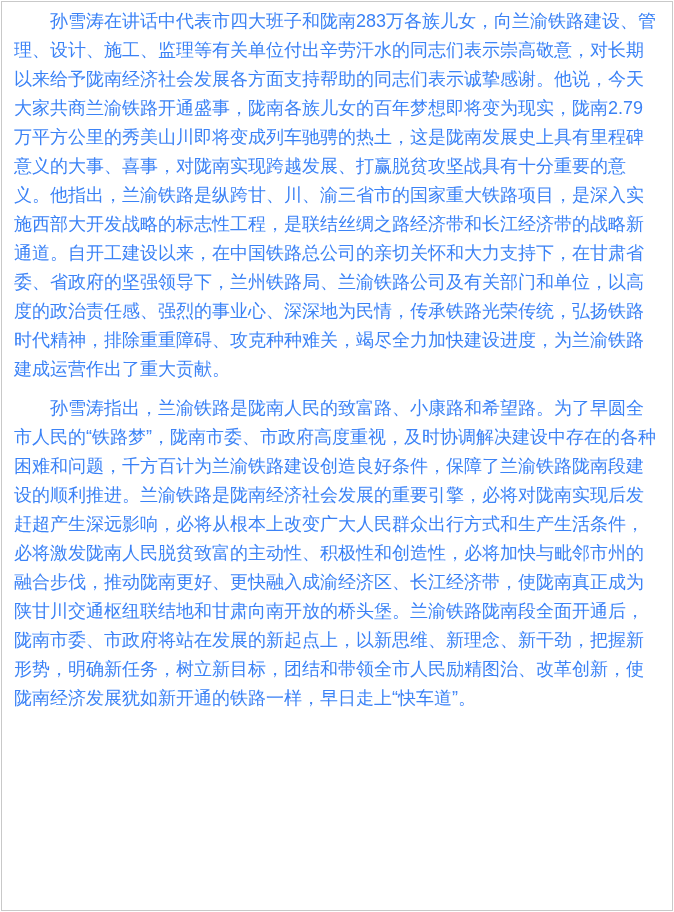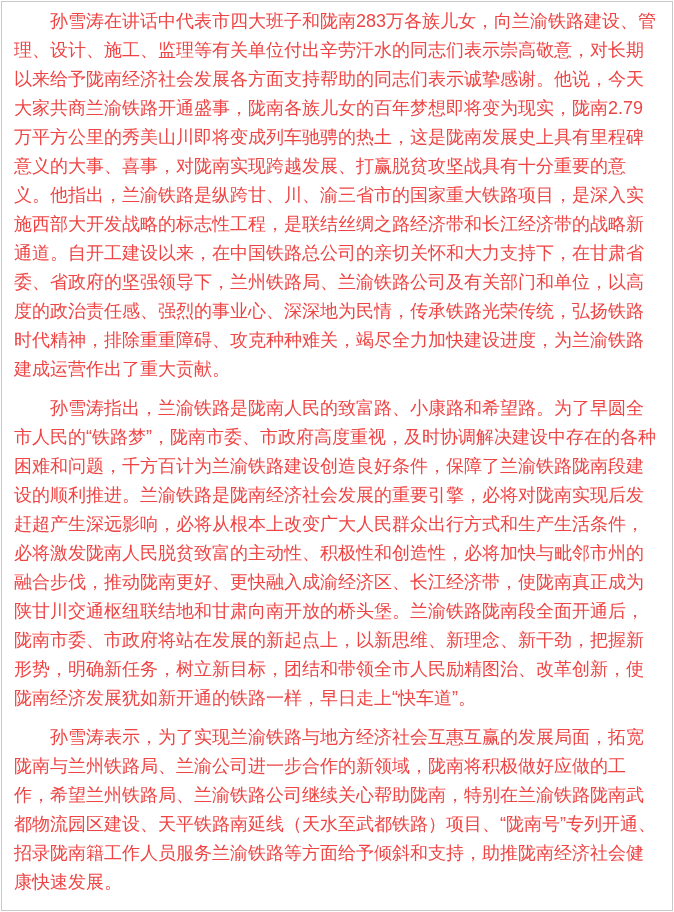--- a/index.html
+++ b/index.html
@@ -22,29 +22,28 @@
     padding: 5px 12px 0 12px;
     overflow: hidden;
   }
   .article {
     width: 100%;
   }
   .article p {
     margin: 0 0 10px 0;
     font-size: 18px;
     line-height: 29px;
-    color: #ef4444;
+    color: #3b82f6;
     text-indent: 2em;
     text-align: left;
     word-break: break-all;
     letter-spacing: 0;
   }
 </style>
 </head>
 <body>
 
 <div class="page">
   <div class="article">
     <p>孙雪涛在讲话中代表市四大班子和陇南283万各族儿女，向兰渝铁路建设、管理、设计、施工、监理等有关单位付出辛劳汗水的同志们表示崇高敬意，对长期以来给予陇南经济社会发展各方面支持帮助的同志们表示诚挚感谢。他说，今天大家共商兰渝铁路开通盛事，陇南各族儿女的百年梦想即将变为现实，陇南2.79万平方公里的秀美山川即将变成列车驰骋的热土，这是陇南发展史上具有里程碑意义的大事、喜事，对陇南实现跨越发展、打赢脱贫攻坚战具有十分重要的意义。他指出，兰渝铁路是纵跨甘、川、渝三省市的国家重大铁路项目，是深入实施西部大开发战略的标志性工程，是联结丝绸之路经济带和长江经济带的战略新通道。自开工建设以来，在中国铁路总公司的亲切关怀和大力支持下，在甘肃省委、省政府的坚强领导下，兰州铁路局、兰渝铁路公司及有关部门和单位，以高度的政治责任感、强烈的事业心、深深地为民情，传承铁路光荣传统，弘扬铁路时代精神，排除重重障碍、攻克种种难关，竭尽全力加快建设进度，为兰渝铁路建成运营作出了重大贡献。</p>
     <p>孙雪涛指出，兰渝铁路是陇南人民的致富路、小康路和希望路。为了早圆全市人民的“铁路梦”，陇南市委、市政府高度重视，及时协调解决建设中存在的各种困难和问题，千方百计为兰渝铁路建设创造良好条件，保障了兰渝铁路陇南段建设的顺利推进。兰渝铁路是陇南经济社会发展的重要引擎，必将对陇南实现后发赶超产生深远影响，必将从根本上改变广大人民群众出行方式和生产生活条件，必将激发陇南人民脱贫致富的主动性、积极性和创造性，必将加快与毗邻市州的融合步伐，推动陇南更好、更快融入成渝经济区、长江经济带，使陇南真正成为陕甘川交通枢纽联结地和甘肃向南开放的桥头堡。兰渝铁路陇南段全面开通后，陇南市委、市政府将站在发展的新起点上，以新思维、新理念、新干劲，把握新形势，明确新任务，树立新目标，团结和带领全市人民励精图治、改革创新，使陇南经济发展犹如新开通的铁路一样，早日走上“快车道”。</p>
-    <p>孙雪涛表示，为了实现兰渝铁路与地方经济社会互惠互赢的发展局面，拓宽陇南与兰州铁路局、兰渝公司进一步合作的新领域，陇南将积极做好应做的工作，希望兰州铁路局、兰渝铁路公司继续关心帮助陇南，特别在兰渝铁路陇南武都物流园区建设、天平铁路南延线（天水至武都铁路）项目、“陇南号”专列开通、招录陇南籍工作人员服务兰渝铁路等方面给予倾斜和支持，助推陇南经济社会健康快速发展。</p>
   </div>
 </div>
 
 </body></html>

